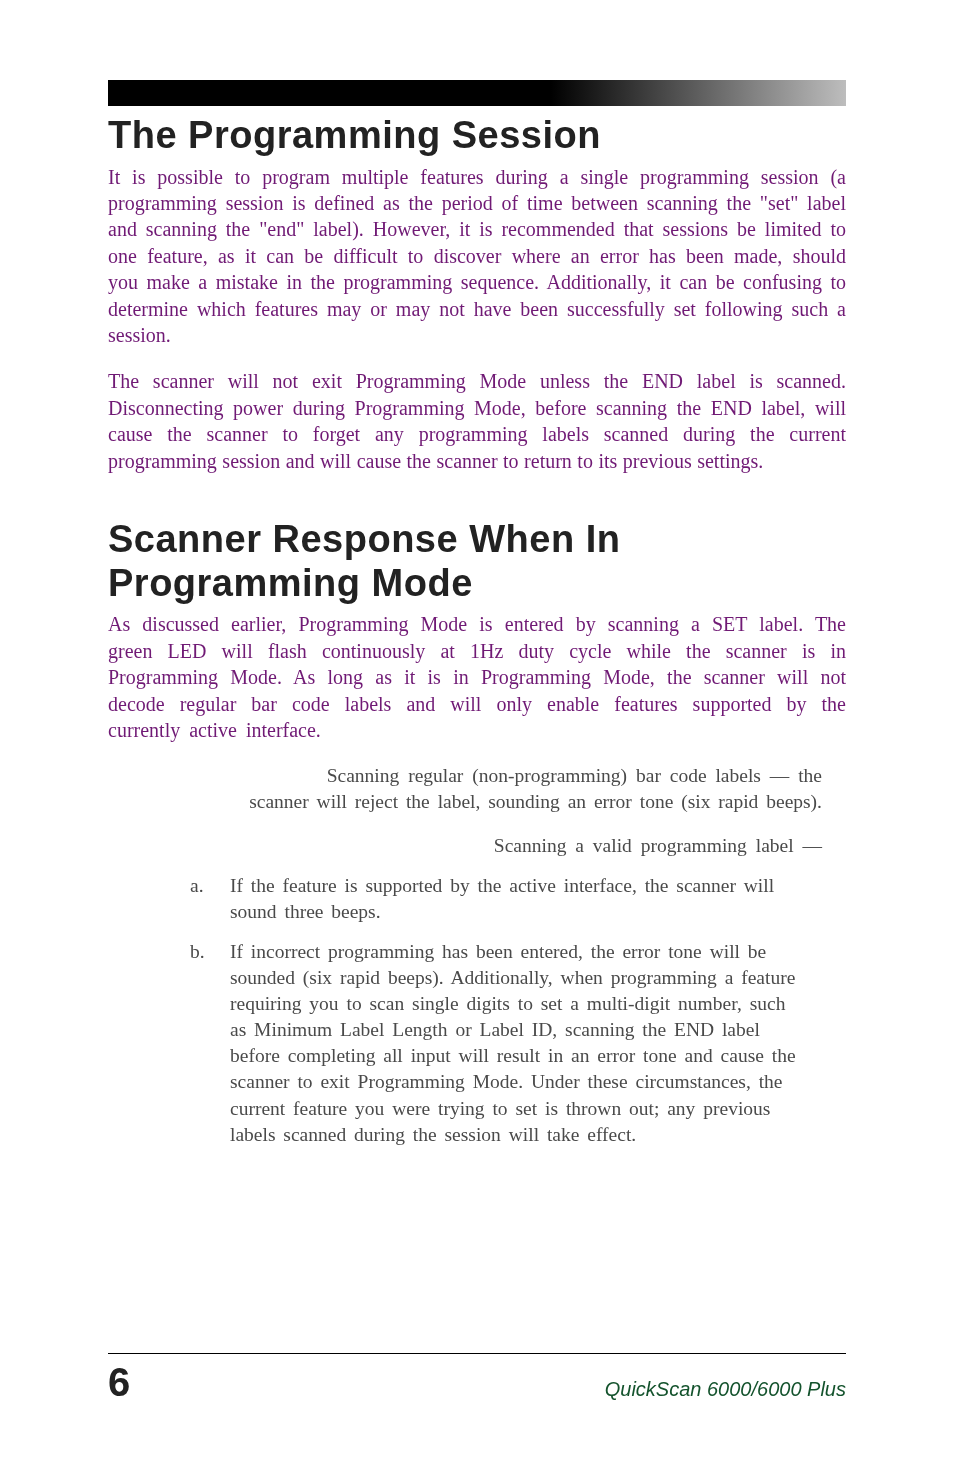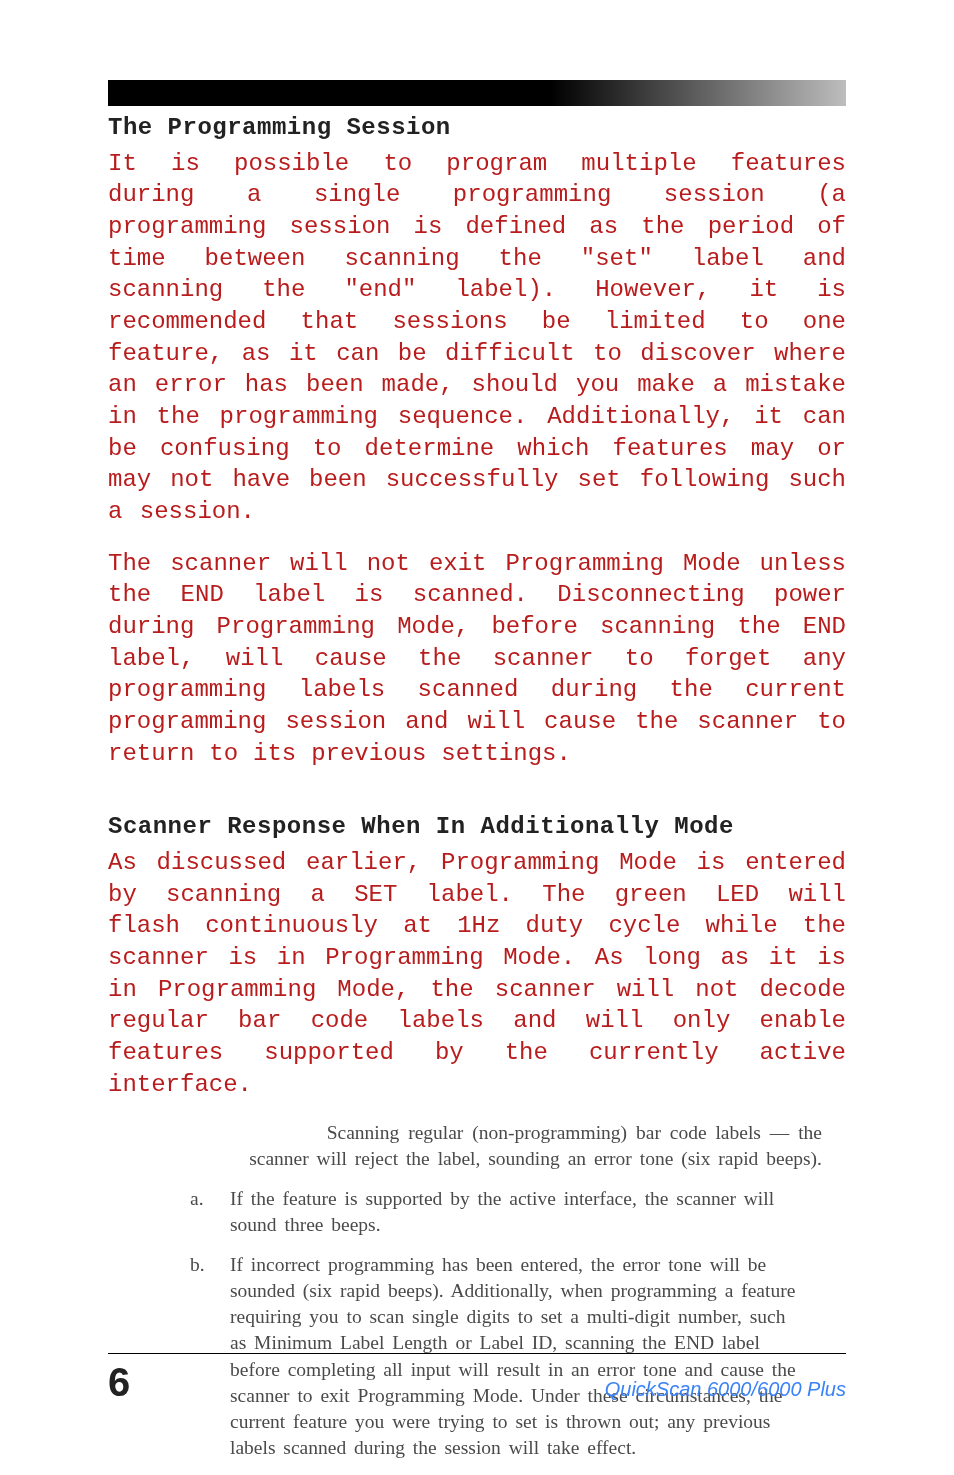--- a/index.html
+++ b/index.html
@@ -15,35 +15,34 @@
     height: 1475px;
     padding: 80px 108px 70px 108px;
   }
   .top-bar {
     height: 26px;
     width: 100%;
     background: linear-gradient(to right, #000000 0%, #000000 60%, #bdbdbd 100%);
     margin-bottom: 8px;
   }
   h2.section-heading {
-    font-family: Liberation Mono, monospace;
+    font-family: Liberation Sans, sans-serif;
     font-weight: 700;
-    font-size: 24px;
+    font-size: 38px;
     color: #222222;
     letter-spacing: 0.5px;
     margin-bottom: 6px;
     line-height: 1.15;
   }
   p.body {
-    font-size: 24px;
+    font-size: 20px;
     line-height: 1.32;
     text-align: justify;
-    color: #b91c1c;
+    color: #701a75;
     word-spacing: 0.5px;
-    font-family: Liberation Mono, monospace;
   }
   p.body.first {
     word-spacing: 3px;
   }
   .block { margin-bottom: 20px; }
   .big-gap { margin-top: 44px; }
   .indent-scan {
     margin-left: 34px;
     padding-right: 24px;
   }
@@ -97,47 +96,52 @@
   .page-num {
     font-family: Arial, Helvetica, sans-serif;
     font-weight: 700;
     font-size: 40px;
     color: #222222;
   }
   .product {
     font-family: Arial, Helvetica, sans-serif;
     font-style: italic;
     font-size: 20px;
-    color: #3b82f6;
+    color: #14532d;
   }
 </style>
 </head>
 <body>
 
 <div class="page">
 
   <div class="top-bar"></div>
 
   <h2 class="section-heading">The Programming Session</h2>
 
   <p class="body first block">It is possible to program multiple features during a single programming session (a programming session is defined as the period of time between scanning the "set" label and scanning the "end" label).  However, it is recommended that sessions be limited to one feature, as it can be difficult to discover where an error has been made, should you make a mistake in the programming sequence.  Additionally, it can be confusing to determine which features may or may not have been successfully set following such a session.</p>
 
   <p class="body block">The scanner will not exit Programming Mode unless the END label is scanned.  Disconnecting power during Programming Mode, before scanning the END label, will cause the scanner to forget any programming labels scanned during the current programming session and will cause the scanner to return to its previous settings.</p>
 
-  <h2 class="section-heading big-gap">Scanner Response When In Additionally Mode</h2>
+  <h2 class="section-heading big-gap">Scanner Response When In Programming Mode</h2>
 
   <p class="body block" style="word-spacing:4px;">As discussed earlier, Programming Mode is entered by scanning a SET label.  The green LED will flash continuously at 1Hz duty cycle while the scanner is in Programming Mode.  As long as it is in Programming Mode, the scanner will not decode regular bar code labels and will only enable features supported by the currently active interface.</p>
 
   <div class="indent-scan list-block">
     <div class="hang">
       <div class="first-line">Scanning regular (non-programming) bar code labels  —  the</div>
       <div class="rest">scanner will reject the label, sounding an error tone (six rapid beeps).</div>
     </div>
   </div>
 
+  <div class="indent-scan list-block">
+    <div class="hang">
+      <div class="first-line">Scanning a valid programming label  —</div>
+    </div>
+  </div>
 
   <div class="sub-list">
     <div class="sub-item">
       <div class="marker">a.</div>
       <div class="text">If the feature is supported by the active interface, the scanner will sound three beeps.</div>
     </div>
     <div class="sub-item">
       <div class="marker">b.</div>
       <div class="text">If incorrect programming has been entered, the error tone will be sounded (six rapid beeps).  Additionally, when programming a feature requiring you to scan single digits to set a multi-digit number, such as Minimum Label Length or Label ID, scanning the END label before completing all input will result in an error tone and cause the scanner to exit Programming Mode.  Under these circumstances, the current feature you were trying to set is thrown out; any previous labels scanned during the session will take effect.</div>
     </div>

